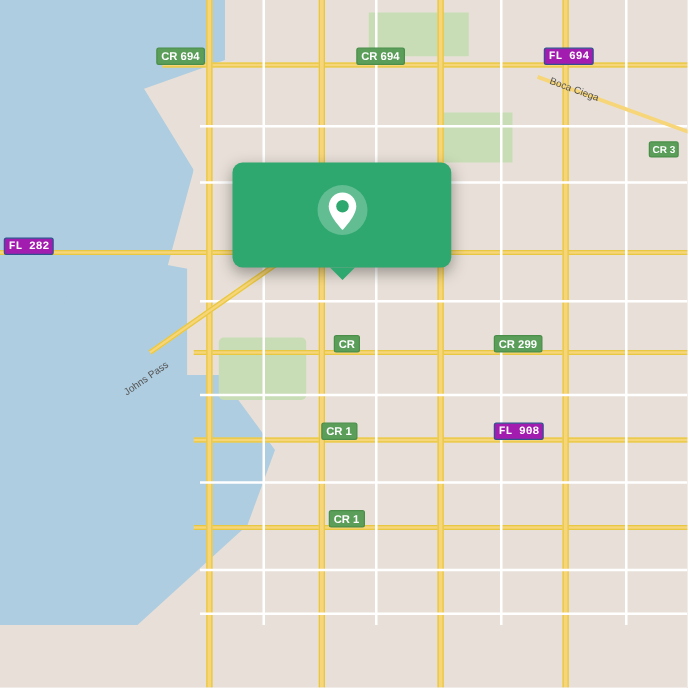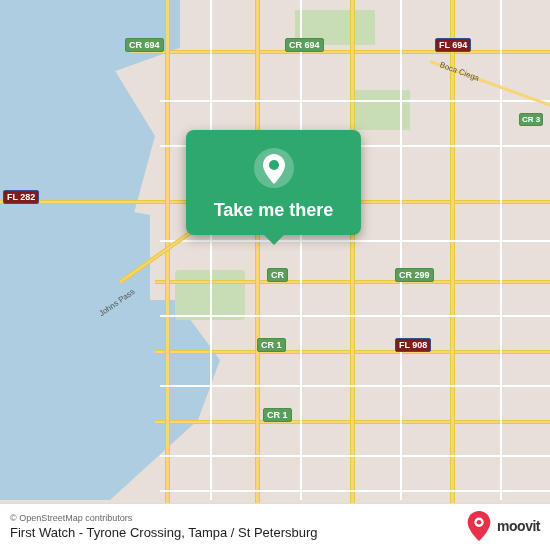--- a/index.html
+++ b/index.html
@@ -93,23 +93,24 @@
       padding: 1px 3px;
       white-space: nowrap;
       font-weight: bold;
     }
     .road-label-green {
       background-color: #5a9e5a;
       color: white;
       border-color: #4a8e4a;
     }
     .road-label-blue {
-      background-color: #7f1d1d;
+      background-color: #a21caf;
       color: white;
       border-color: #305090;
+      font-family: Liberation Mono, monospace;
     }
 
     
     #popup-card {
       position: absolute;
       left: 186px;
       top: 130px;
       width: 175px;
       background-color: #2ea86e;
       border-radius: 8px;
@@ -278,33 +279,16 @@
   <div class="road-label road-label-green" style="top:113px; left:519px; font-size:8px; padding:1px 2px;">CR 3</div>
 
   <div id="popup-card">
 
     <svg class="pin-icon" viewBox="0 0 44 44" xmlns="http://www.w3.org/2000/svg">
       <circle cx="22" cy="22" r="20" fill="white" fill-opacity="0.25"></circle>
       <path d="M22 8 C16 8 11 13 11 19 C11 27 22 38 22 38 C22 38 33 27 33 19 C33 13 28 8 22 8 Z" fill="white"></path>
       <circle cx="22" cy="19" r="5" fill="#2ea86e"></circle>
     </svg>
 
-    <button id="take-me-there-btn">Take me there</button>
   </div>
 
-  <div id="bottom-bar">
-    <div id="bottom-text-area">
-      <div id="attribution">© OpenStreetMap contributors</div>
-      <div id="location-name">First Watch - Tyrone Crossing, Tampa / St Petersburg</div>
-    </div>
-
-    <div id="moovit-logo">
-
-      <svg class="moovit-pin" viewBox="0 0 28 34" xmlns="http://www.w3.org/2000/svg">
-        <path d="M14 1 C7 1 2 6.5 2 13 C2 22 14 33 14 33 C14 33 26 22 26 13 C26 6.5 21 1 14 1 Z" fill="#e8304a"></path>
-        <circle cx="14" cy="13" r="5" fill="white"></circle>
-        <circle cx="14" cy="13" r="2.5" fill="#e8304a"></circle>
-      </svg>
-      <span id="moovit-text">moovit</span>
-    </div>
-  </div>
 
 </div>
 
 </body></html>

